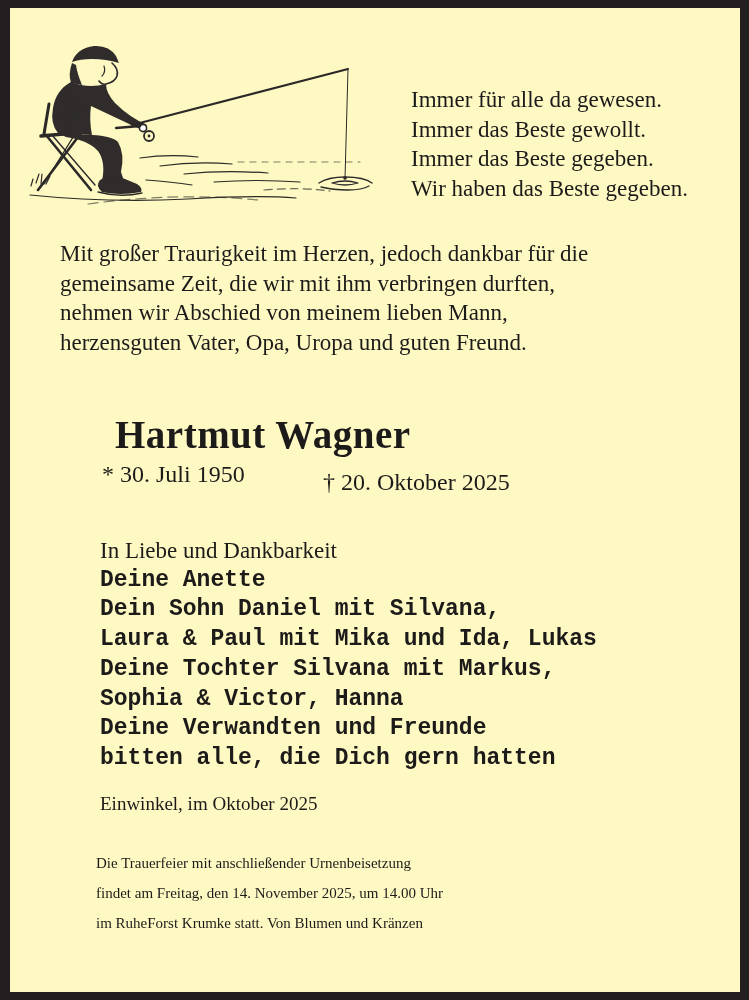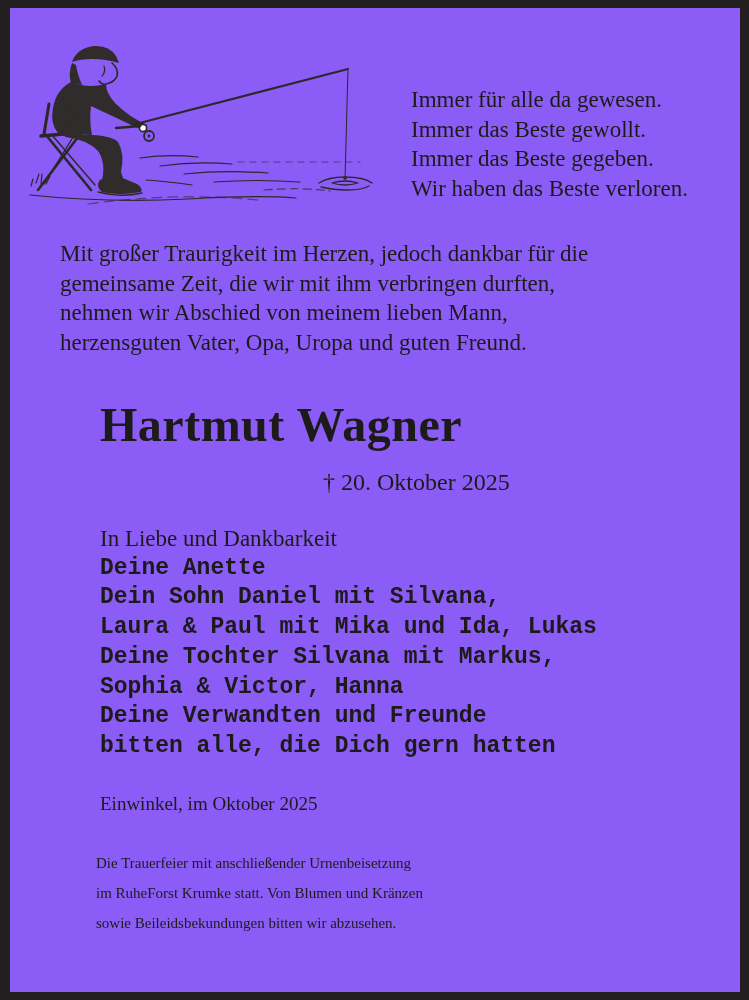--- a/index.html
+++ b/index.html
@@ -1,20 +1,20 @@
 <!DOCTYPE html>
 <html lang="de"><head>
 <meta charset="utf-8">
 <style>
   html,body{margin:0;padding:0;background:#ffffff;}
   .page{
     position:relative;
     width:749px;height:1000px;
     box-sizing:border-box;
-    background:#8b5cf6;
+    background:#fef9c3;
     font-family:"Liberation Serif","DejaVu Serif",serif;
     color:#1d1b1a;
     overflow:hidden;
   }
   .frame{
     position:absolute;inset:0;
     border-style:solid;
     border-width:8px 9px 8px 10px;
     border-color:#231f20;
     pointer-events:none;
@@ -26,31 +26,31 @@
   .illustration svg{width:100%;height:100%;display:block;}
   .epigraph{
     position:absolute;left:411px;top:85px;
     font-size:23px;line-height:29.5px;white-space:nowrap;
   }
   .intro{
     position:absolute;left:60px;top:239px;width:630px;
     font-size:23px;line-height:29.6px;white-space:nowrap;
   }
   .deceased-name{
-    position:absolute;left:99px;top:396px;margin:1px;
-    font-size:48px;font-weight:700;letter-spacing:0.5px;white-space:nowrap;
+    position:absolute;left:99px;top:396px;margin:16px;
+    font-size:39px;font-weight:700;letter-spacing:0.5px;white-space:nowrap;
   }
   .dates{
     position:absolute;left:102px;top:461px;width:460px;height:34px;
     font-size:24px;white-space:nowrap;
   }
   .dates .birth{position:absolute;left:0;top:0;}
   .dates .death{position:absolute;left:201px;top:8px;margin-left:20px;}
   .mourning{
-    position:absolute;left:100px;top:524px;
+    position:absolute;left:100px;top:536px;
     font-size:23px;line-height:29.7px;white-space:nowrap;
   }
   .mourning .mourner{font-weight:700;font-family:Liberation Mono, monospace;}
   .place-date{
     position:absolute;left:100px;top:793px;
     font-size:19px;white-space:nowrap;
   }
   .funeral{
     position:absolute;left:96px;top:849px;
     font-size:15px;line-height:29.8px;white-space:nowrap;
@@ -114,47 +114,48 @@
         <path d="M60,172 Q150,160 230,168" stroke-dasharray="10 6" opacity="0.6"></path>
         <path d="M8,151 l3,-9 M13,152 l1,-10 M18,152 l4,-8 M3,154 l2,-7"></path>
       </g>
     </svg>
   </div>
 
   <div class="epigraph">
     <div>Immer für alle da gewesen.</div>
     <div>Immer das Beste gewollt.</div>
     <div>Immer das Beste gegeben.</div>
-    <div>Wir haben das Beste verloren.</div>
+    <div>Wir haben das Beste gegeben.</div>
   </div>
 
   <div class="intro">
     <div>Mit großer Traurigkeit im Herzen, jedoch dankbar für die</div>
     <div>gemeinsame Zeit, die wir mit ihm verbringen durften,</div>
     <div>nehmen wir Abschied von meinem lieben Mann,</div>
     <div>herzensguten Vater, Opa, Uropa und guten Freund.</div>
   </div>
 
   <h1 class="deceased-name">Hartmut Wagner</h1>
 
   <div class="dates">
+    <span class="birth">* 30. Juli 1950</span>
     <span class="death">† 20. Oktober 2025</span>
   </div>
 
   <div class="mourning">
     <div class="mourning-intro">In Liebe und Dankbarkeit</div>
     <div class="mourner">Deine Anette</div>
     <div class="mourner">Dein Sohn Daniel mit Silvana,</div>
     <div class="mourner">Laura &amp; Paul mit Mika und Ida, Lukas</div>
     <div class="mourner">Deine Tochter Silvana mit Markus,</div>
     <div class="mourner">Sophia &amp; Victor, Hanna</div>
     <div class="mourner">Deine Verwandten und Freunde</div>
     <div class="mourner">bitten alle, die Dich gern hatten</div>
   </div>
 
   <div class="place-date">Einwinkel, im Oktober 2025</div>
 
   <div class="funeral">
     <div>Die Trauerfeier mit anschließender Urnenbeisetzung</div>
+    <div>findet am Freitag, den 14. November 2025, um 14.00 Uhr</div>
     <div>im RuheForst Krumke statt. Von Blumen und Kränzen</div>
-    <div>sowie Beileidsbekundungen bitten wir abzusehen.</div>
   </div>
 </div>
 
 </body></html>

